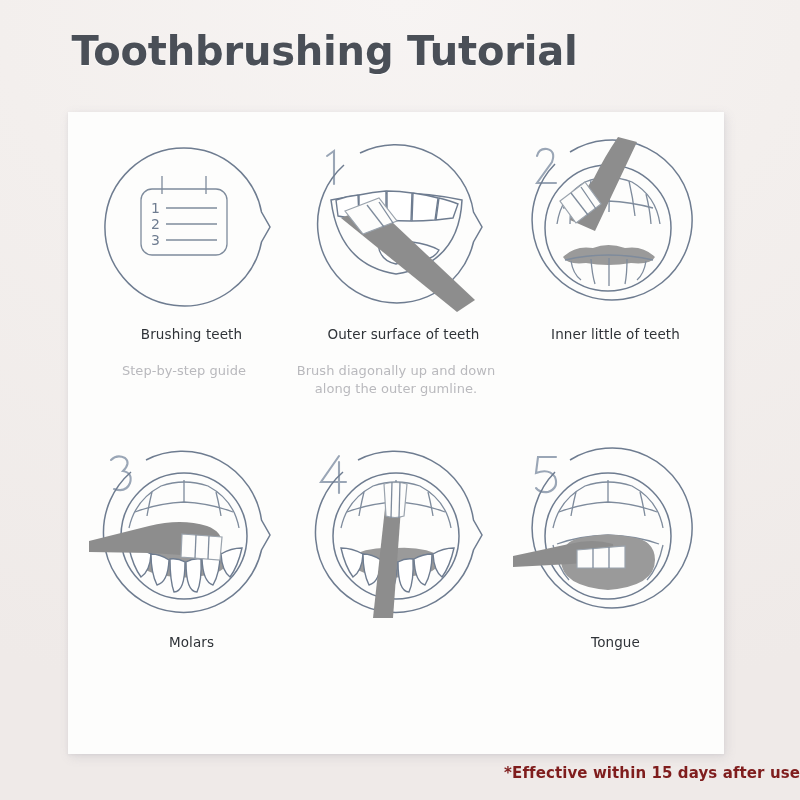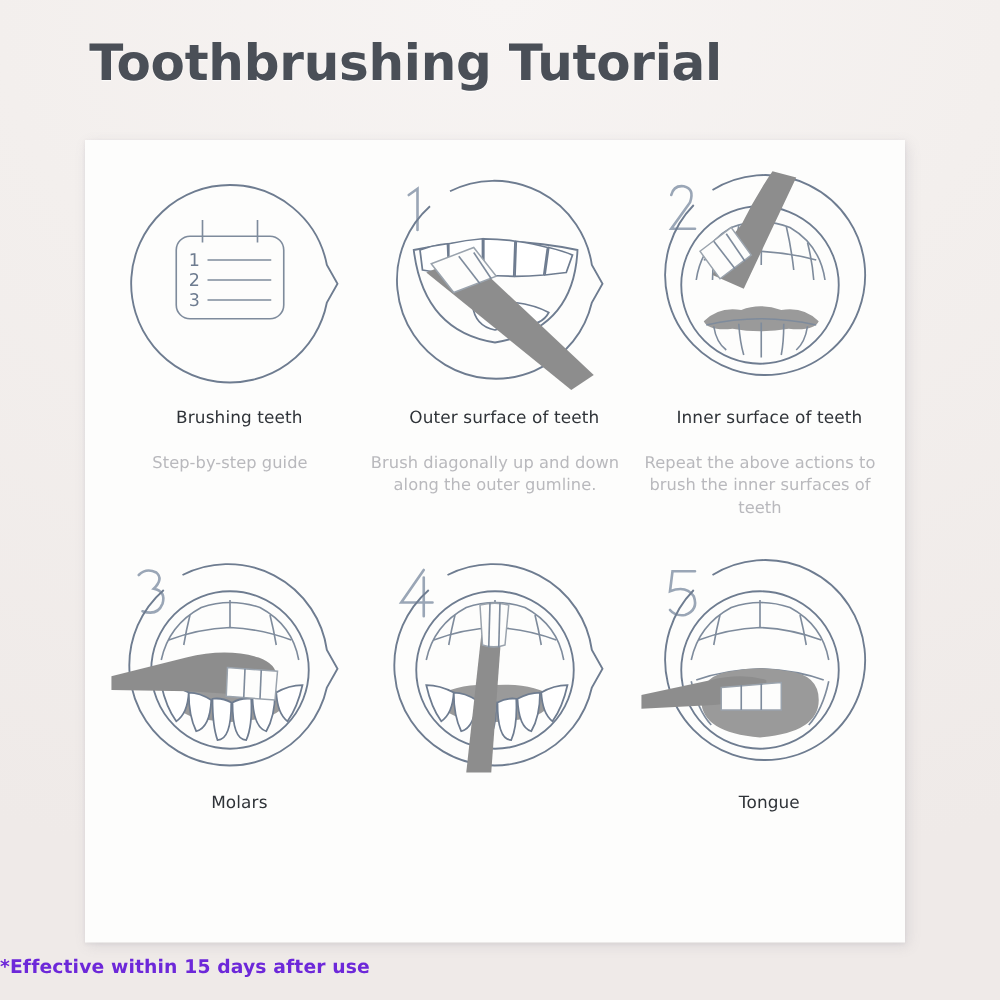--- a/index.html
+++ b/index.html
@@ -93,24 +93,24 @@
     max-width: 200px;
     letter-spacing: 0.05px;
   }
 
   
   .footer-note {
     position: absolute;
     top: 764px;
     left: 0;
     width: 800px;
-    text-align: left;
+    text-align: right;
     font-size: 15px;
     font-weight: 700;
-    color: #6d28d9;
+    color: #7f1d1d;
     font-family: "DejaVu Sans", sans-serif;
     letter-spacing: 0.1px;
   }
 
   
   .ln  { fill: none; stroke: #6e7c90; stroke-width: 1.5; }
   .ln-thin { fill: none; stroke: #7e8b9c; stroke-width: 1.3; }
   .num { fill: none; stroke: #9aa6b6; stroke-width: 2.1; stroke-linecap: round; }
   .brush-body { fill: #8d8d8d; stroke: none; }
   .brush-head { fill: #fdfdfc; stroke: #9aa3ad; stroke-width: 1.2; }
@@ -226,22 +226,21 @@
 
           <path class="brush-body" d="M105 5 L124 10 L82 99 L57 88 Q64 66 80 48 Q92 24 105 5 Z"></path>
 
           <g>
             <path class="brush-head" d="M47 69 L72 50 L88 72 L63 91 Z"></path>
             <line class="ln-thin" x1="58" y1="61" x2="75" y2="83"></line>
             <line class="ln-thin" x1="68" y1="55" x2="83" y2="77"></line>
           </g>
         </svg>
       </div>
-      <div class="cap-title">Inner surface of teeth</div>
-      <div class="cap-sub">Repeat the above actions to brush the inner surfaces of teeth</div>
+      <div class="cap-title">Inner little of teeth</div>
     </div>
 
     <div class="panel">
       <div class="art-wrap">
         <svg viewBox="0 0 190 190" xmlns="http://www.w3.org/2000/svg">
           <g>
             <path class="num" d="M22 20 Q28 14 36 18 Q42 23 34 31 Q44 33 41 43 Q37 53 25 49"></path>
           </g>
 
           <path class="ln" d="M57 20

